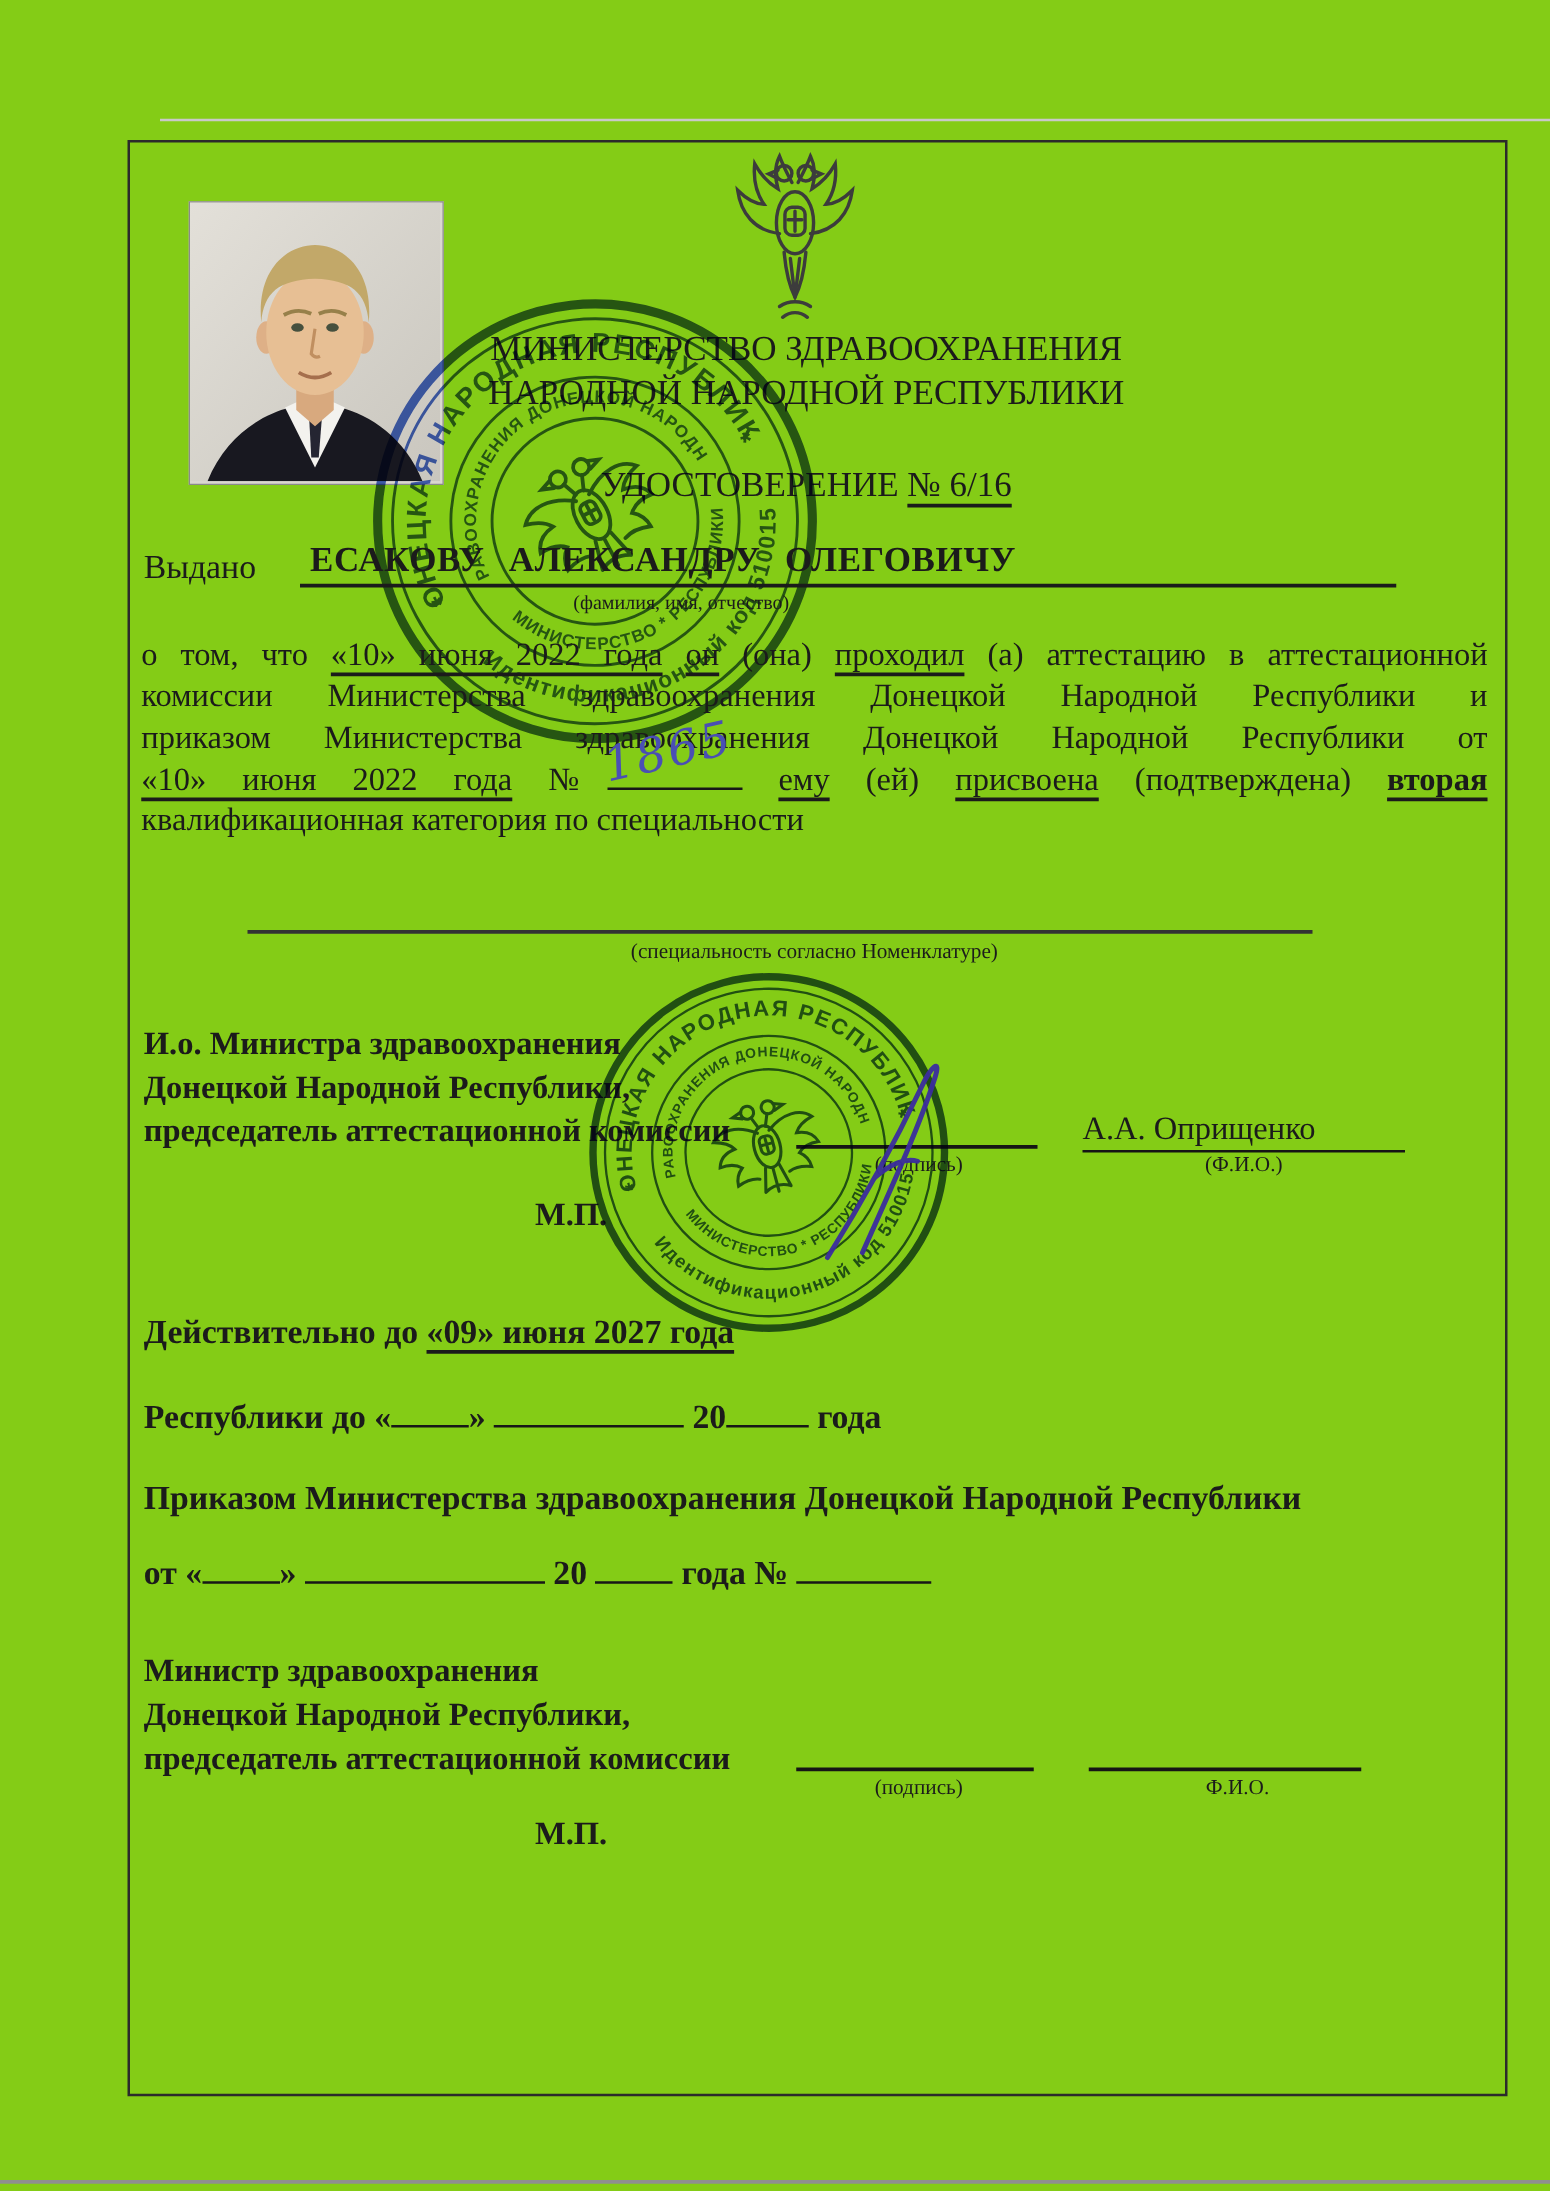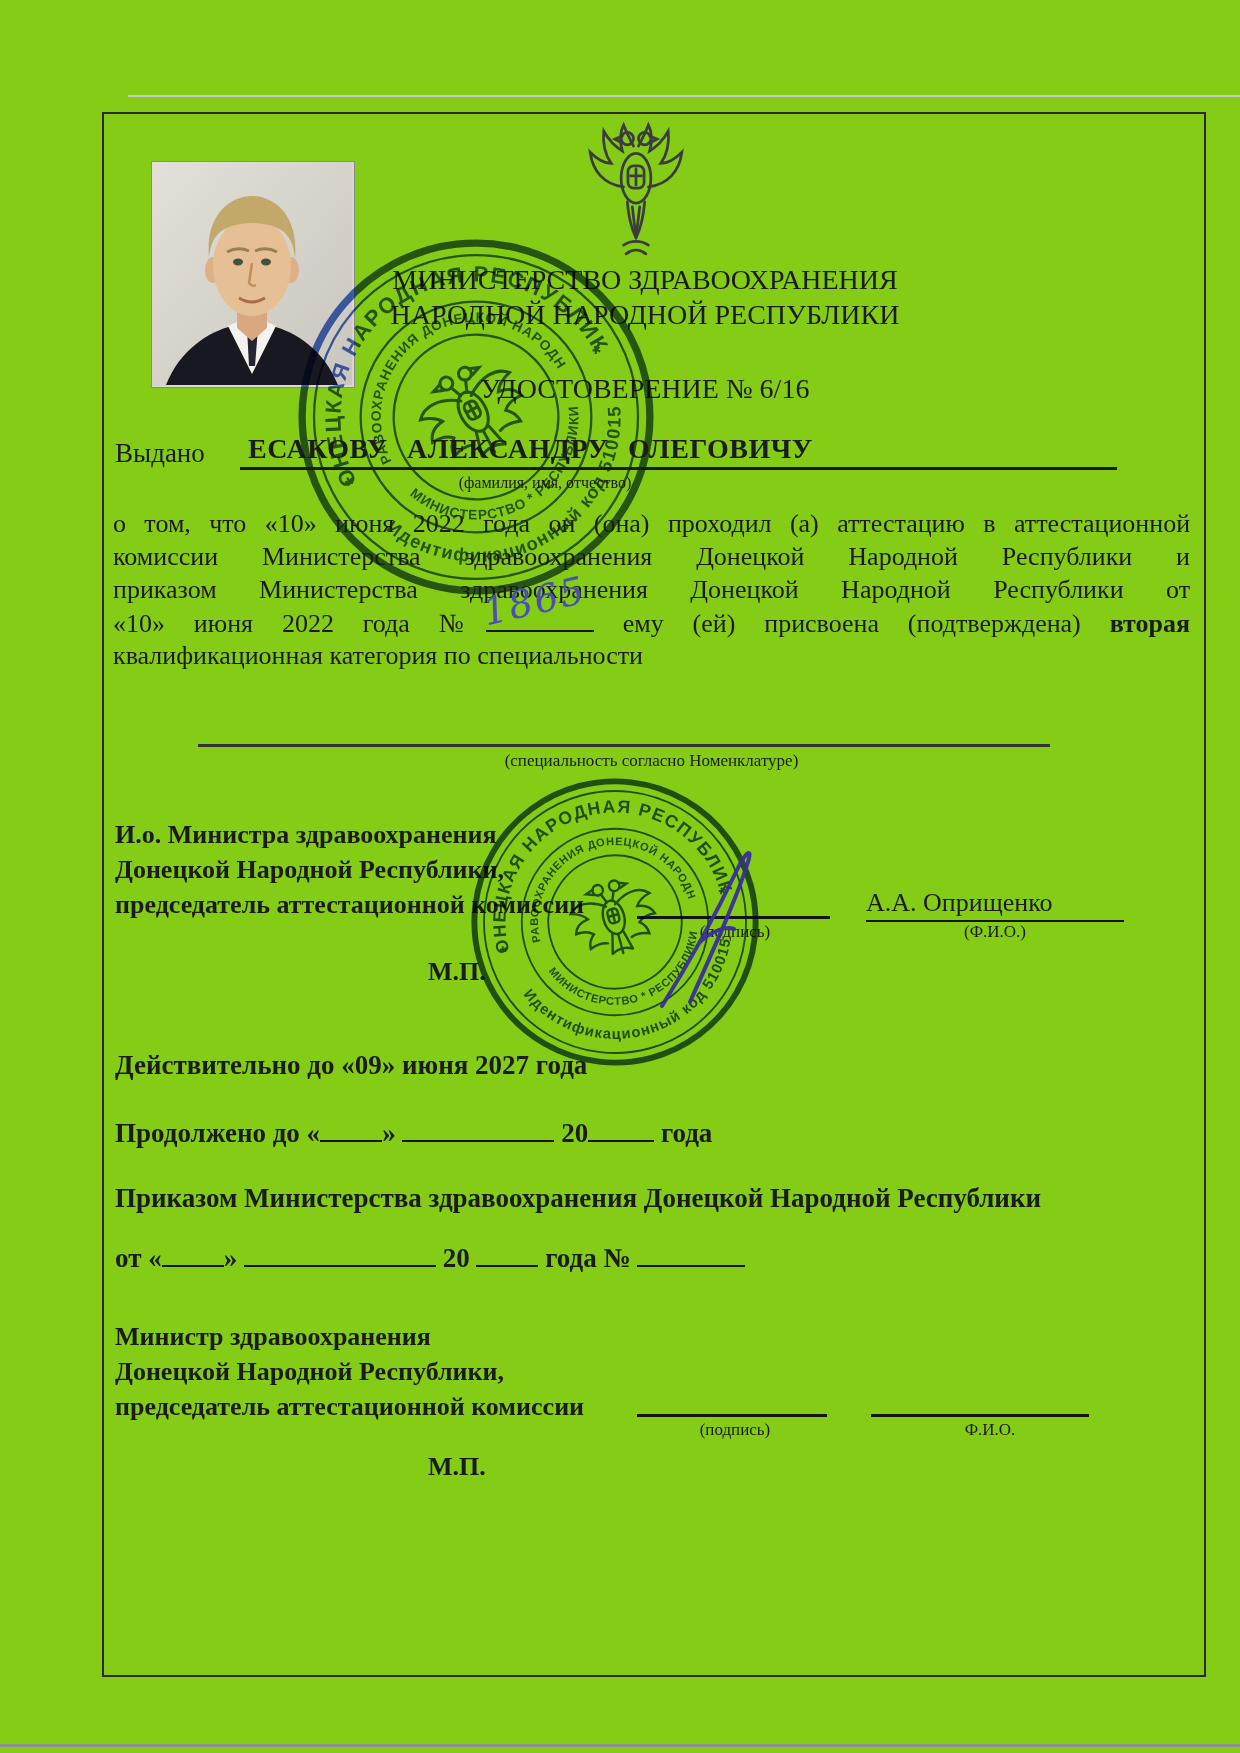--- a/index.html
+++ b/index.html
@@ -9,21 +9,21 @@
   .frame{left:102px;top:112px;width:1100px;height:1561px;border:2px solid #2b2b2b;}
   .scan-top{left:128px;top:95px;width:1112px;height:2px;background:#c9c9c9;}
   .scan-bottom{left:0;top:1744px;width:1240px;height:3px;background:#8f8f8f;}
   .center{text-align:center;}
   .t28{font-size:28px;line-height:35px;}
   .t27{font-size:27px;line-height:33px;}
   .t26{font-size:26px;line-height:33px;}
   .t17{font-size:17px;line-height:20px;}
   .t16{font-size:16px;line-height:19px;}
   .bold{font-weight:700;}
-  .u{text-decoration-thickness:2.5px;text-underline-offset:6px;}
+  .u{text-decoration:underline;text-decoration-thickness:2.5px;text-underline-offset:6px;}
   .para{left:113px;top:507px;width:1077px;font-size:26px;}
   .pline{line-height:33px;height:33px;white-space:nowrap;}
   .just{text-align:justify;text-align-last:justify;white-space:normal;}
   .blank{display:inline-block;border-bottom:2.5px solid #171717;height:24px;vertical-align:baseline;}
   .w62{width:62px;} .w66{width:66px;} .w108{width:108px;position:relative;}
   .w152{width:152px;} .w192{width:192px;}
   .sigline{height:3px;background:#151515;}
   .photo-border{left:151px;top:161px;width:202px;height:225px;border:1px solid #8a8a8a;background:#dad7d0;}
   .stamp{mix-blend-mode:multiply;opacity:.92;}
   .stamp-head{left:293px;top:234px;width:366px;height:366px;transform:rotate(-28deg);opacity:.88;}
@@ -206,21 +206,21 @@
   <svg class="abs" style="left:620px;top:810px" width="200" height="230" viewBox="620 810 200 230">
     <g fill="none" stroke="#3b2d9e" stroke-width="4" stroke-linecap="round" opacity="0.95">
       <path d="M 662 1006 C 692 958 716 914 737 870 C 745 853 753 846 748 862 C 737 897 716 944 690 1002"></path>
       <path d="M 700 942 C 712 931 725 926 734 929"></path>
     </g>
   </svg>
 
   <div class="abs t27 bold" style="left:115px;top:1049px"><span>Действительно до </span><span class="u">«09» июня 2027 года</span></div>
 
   <div class="abs t27 bold" style="left:115px;top:1116px">
-    <span>Продолжено до «</span><span class="blank w62"></span><span>»</span>
+    <span>Республики до «</span><span class="blank w62"></span><span>»</span>
     <span class="blank w152"></span>
     <span>20</span><span class="blank w66"></span>
     <span>года</span>
   </div>
 
   <div class="abs t27 bold" style="left:115px;top:1182px">Приказом Министерства здравоохранения Донецкой Народной Республики</div>
   <div class="abs t27 bold" style="left:115px;top:1241px">
     <span>от «</span><span class="blank w62"></span><span>»</span>
     <span class="blank w192"></span>
     <span>20</span> <span class="blank w62"></span>

